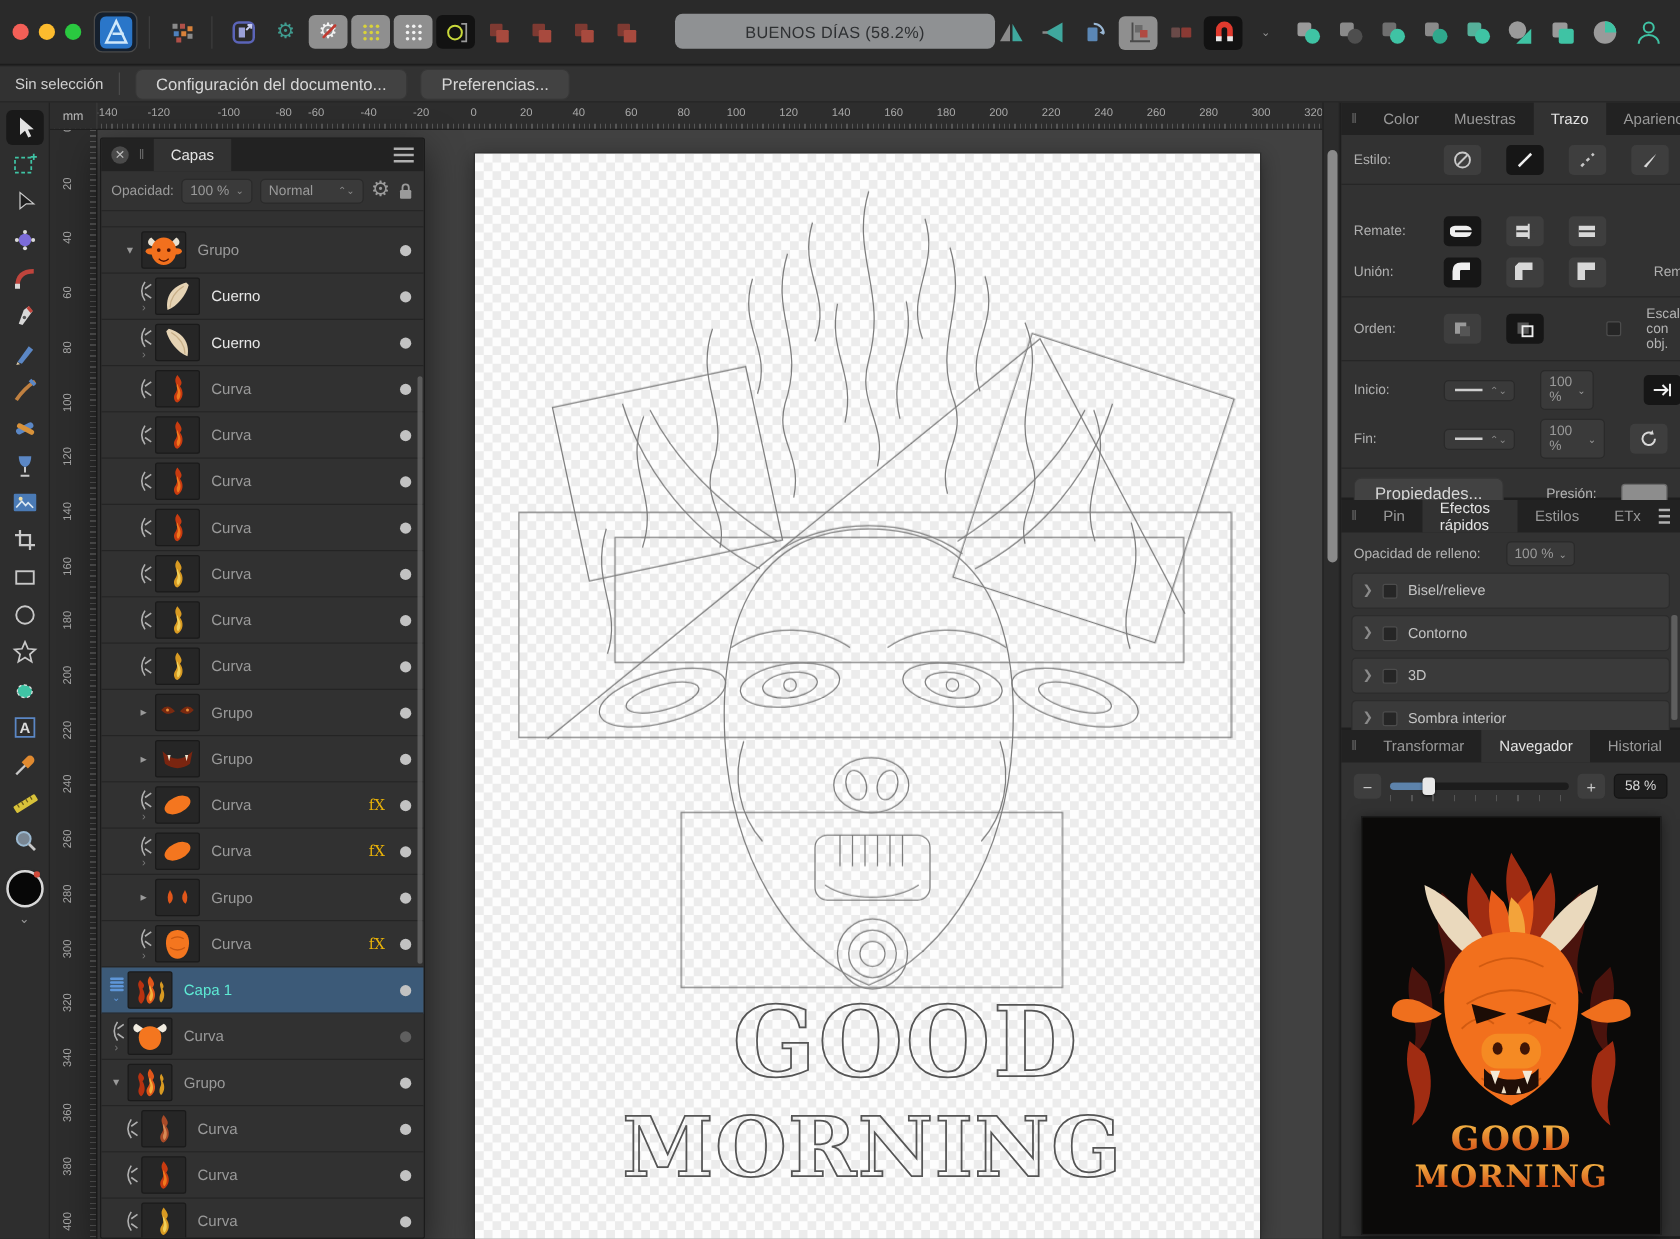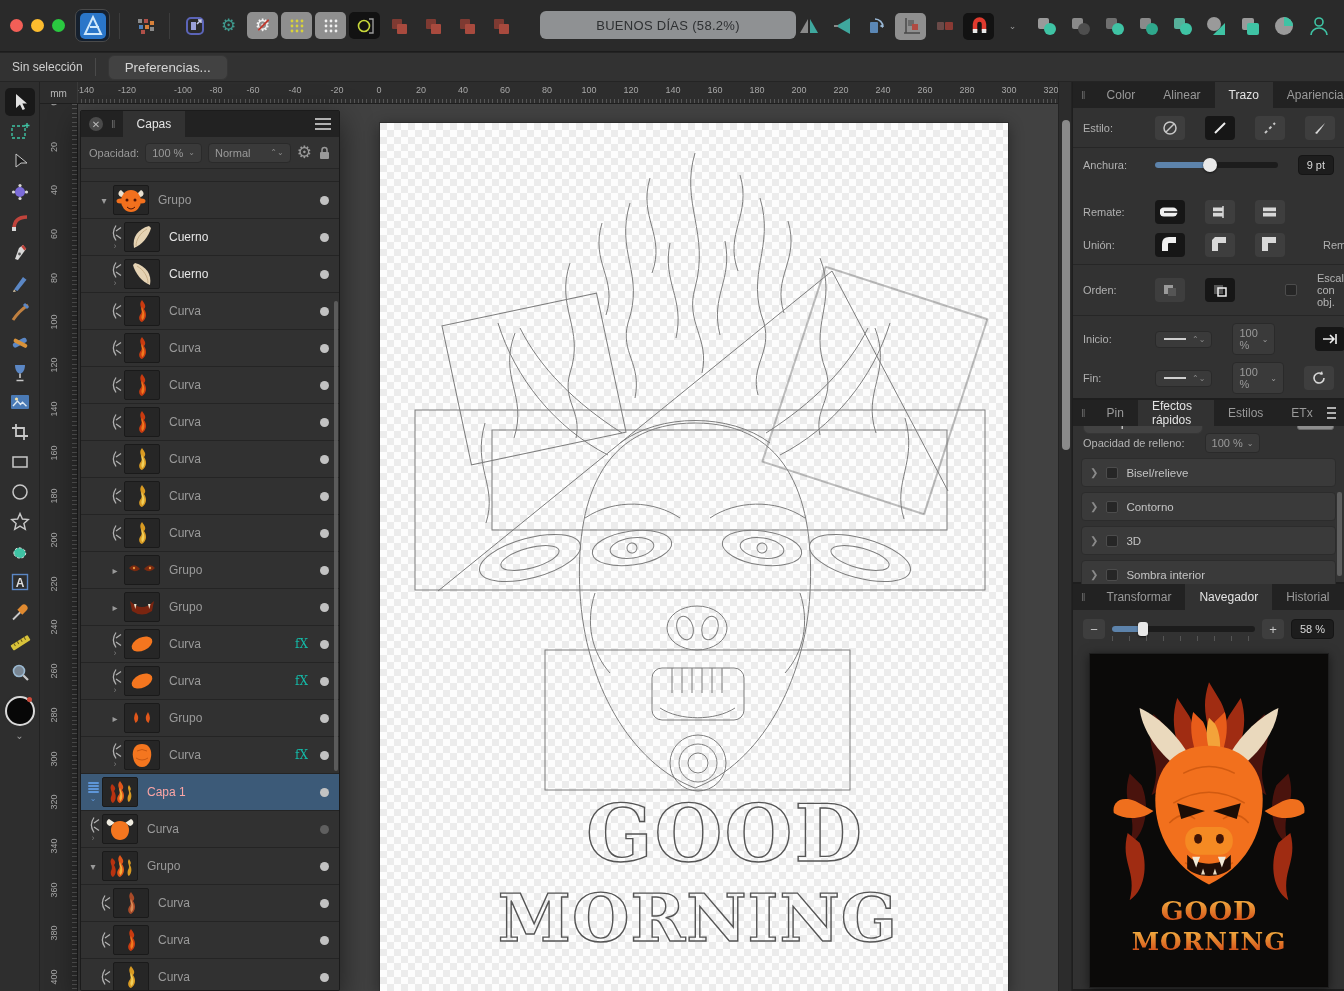--- a/index.html
+++ b/index.html
@@ -73,22 +73,22 @@
   .rail{width:18px;display:flex;flex-direction:column;align-items:center;justify-content:center;color:#8a8a8a;flex:0 0 auto;}
   .gchev{font-size:10px;color:#9a9a9a;}
   .ccol{display:flex;flex-direction:column;align-items:center;line-height:8px;}
   .ccol em{font-style:normal;font-size:9px;color:#7a7a7a;}
   .lstack{display:flex;flex-direction:column;gap:1px;align-items:center;}
   .lstack i{display:block;width:11px;height:2px;background:#5e96d8;border-radius:1px;}
   .lstack b{color:#5e96d8;font-size:8px;font-weight:normal;}
   .lthumb{width:36px;height:30px;background:#262626;border:1px solid #1a1a1a;border-radius:2px;display:flex;align-items:center;justify-content:center;margin-right:9px;flex:0 0 auto;}
   .lname{font-size:12px;color:#9a9a9a;white-space:nowrap;flex:1 1 auto;}
   .lname.bright{color:#e6e6e6;}
-  .lrow.sel .lname{color:#fca5a5;}
-  .fxb{font-size:12px;color:#14b8a6;margin-right:12px;font-family:"DejaVu Serif",serif;}
+  .lrow.sel .lname{color:#5eead4;}
+  .fxb{font-size:12px;color:#eab308;margin-right:12px;font-family:"DejaVu Serif",serif;}
   .visdot{width:9px;height:9px;border-radius:50%;background:#c2c2c2;margin-right:10px;flex:0 0 auto;}
   .visdot.dim{background:#5f5f5f;}
   #lscroll{position:absolute;right:1px;top:190px;width:4px;height:470px;border-radius:2px;background:#6e6e6e;opacity:.7;}
   
   #rightcol{position:absolute;left:1072px;top:82px;width:272px;height:909px;display:flex;flex-direction:column;background:#323232;border-left:1px solid #1e1e1e;}
   .rpanel{border-bottom:2px solid #1e1e1e;position:relative;}
   .rowline{display:flex;align-items:center;padding:0 10px;font-size:11px;color:#b4b4b4;gap:20px;}
   .lab{width:52px;flex:0 0 auto;color:#b0b0b0;}
   .sq{width:30px;height:24px;background:#3e3e3e;border-radius:4px;display:flex;align-items:center;justify-content:center;flex:0 0 auto;}
   .sq.on{background:#161616;}
@@ -308,29 +308,30 @@
           <circle cx="11" cy="7" r="4" stroke="#3fc3a4" fill="none" stroke-width="1.6"></circle>
           <path d="M3 20 a8 7 0 0 1 16 0" stroke="#3fc3a4" fill="none" stroke-width="1.6"></path>
         </svg>
       </div>
     </div>
 </div>
 
 <div id="ctxbar">
   <span id="sel-status">Sin selección</span>
   <span class="ctxsep"></span>
+  <button class="ctxbtn">Configuración del documento...</button>
   <button class="ctxbtn">Preferencias...</button>
 </div>
 
 <div id="hruler">
   <div id="mmcorner">mm</div>
 <span class="num" style="left: 28px;">-140</span>
     <span class="num" style="left: 70px;">-120</span>
     <span class="num" style="left: 126px;">-100</span>
-    <span class="num" style="left: 159px;">-80</span>
+    <span class="num" style="left: 170px;">-80</span>
     <span class="num" style="left: 196px;">-60</span>
     <span class="num" style="left: 238px;">-40</span>
     <span class="num" style="left: 280px;">-20</span>
     <span class="num" style="left: 322px;">0</span>
     <span class="num" style="left: 364px;">20</span>
     <span class="num" style="left: 406px;">40</span>
     <span class="num" style="left: 448px;">60</span>
     <span class="num" style="left: 490px;">80</span>
     <span class="num" style="left: 532px;">100</span>
     <span class="num" style="left: 574px;">120</span>
@@ -1033,21 +1034,21 @@
     </div>
   <div id="lscroll"></div>
 </div>
 
 <div id="rightcol">
 
   <div class="rpanel" id="strokepanel" style="height:318px;">
     <div class="phead">
       <span class="handle">‖</span>
       <span class="ptab">Color</span>
-      <span class="ptab">Alinear</span>
+      <span class="ptab">Muestras</span>
       <span class="ptab on">Trazo</span>
       <span class="ptab">Apariencia</span>
       <span class="burger"></span>
     </div>
     <div class="rowline" style="margin-top:8px;">
       <span class="lab">Estilo:</span>
       <span class="sq">
           <svg width="16" height="16">
             <circle cx="8" cy="8" r="6" stroke="#c8c8c8" fill="none" stroke-width="1.5"></circle>
             <path d="M4 12 L12 4" stroke="#c8c8c8" stroke-width="1.5"></path>
@@ -1063,28 +1064,20 @@
             <path d="M3 13 L13 3" stroke="#c8c8c8" stroke-width="2" stroke-dasharray="3 3"></path>
           </svg>
         </span>
       <span class="sq">
           <svg width="16" height="16">
             <path d="M3 13 C6 10 8 8 13 3 C10 8 8 10 5 14 Z" fill="#d8d8d8"></path>
           </svg>
         </span>
     </div>
     <div class="divider"></div>
-    <div class="rowline">
-      <span class="lab">Anchura:</span>
-      <span class="slider">
-          <span class="fill" style="width:42%"></span>
-          <span class="knob" style="left:39%"></span>
-        </span>
-      <span class="valbox">9 pt</span>
-    </div>
     <div class="rowline" style="margin-top:25px;">
       <span class="lab">Remate:</span>
       <span class="sq on">
           <svg width="20" height="14">
             <path d="M4 7 H13" stroke="#efefef" stroke-width="9" stroke-linecap="round"></path>
             <path d="M4 7 H18" stroke="#161616" stroke-width="1.5"></path>
           </svg>
         </span>
       <span class="sq">
           <svg width="20" height="14">

